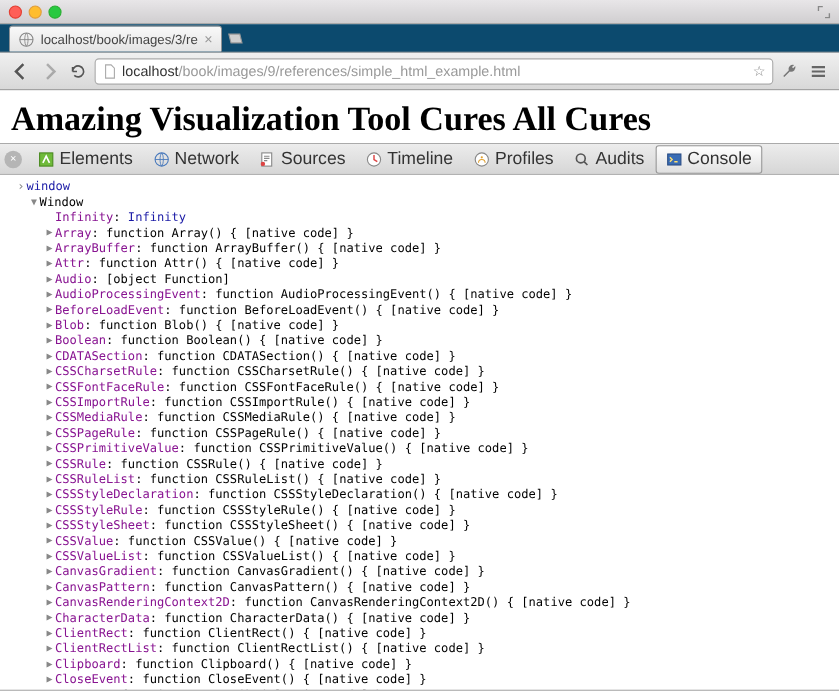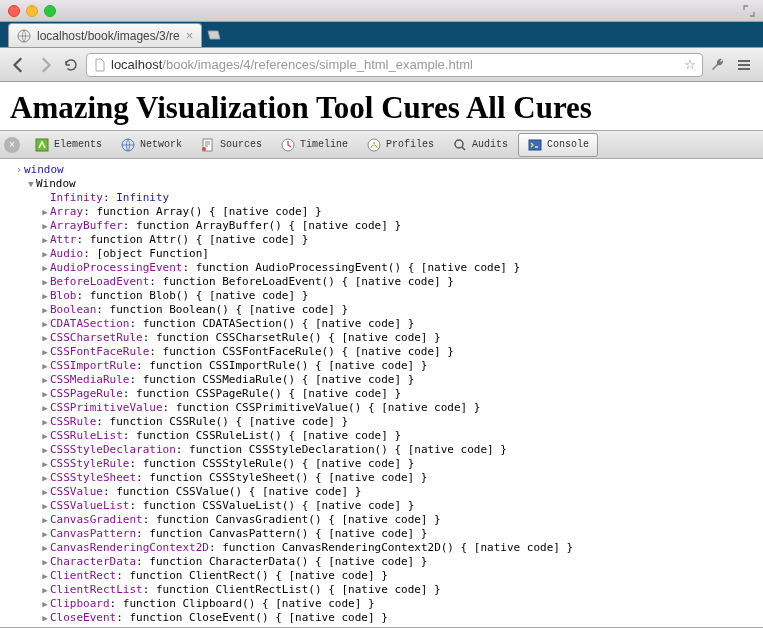--- a/index.html
+++ b/index.html
@@ -24,21 +24,21 @@
 .url-host { color: #333; }
 .url-path { color: #999; }
 .star { margin-left: auto; color: #888; }
 
 .content { padding: 8px 10px 4px 10px; }
 h1 { font-family: "Times New Roman", serif; font-weight: bold; font-size: 31px; color: #000; }
 
 .devtools { border-top: 1px solid #aaa; }
 .dt-tabs { background: linear-gradient(#ececec, #d6d6d6); border-bottom: 1px solid #aaa; height: 28px; display: flex; align-items: center; padding: 0 4px; gap: 2px; }
 .dt-close { width: 16px; height: 16px; background: #b5b5b5; border-radius: 50%; color: #fff; display: flex; align-items: center; justify-content: center; font-size: 10px; margin-right: 4px; }
-.dt-tab { display: flex; align-items: center; gap: 4px; padding: 3px 8px; font-size: 10px; color: #333; border-radius: 3px; font-family: Liberation Mono, monospace; }
+.dt-tab { display: flex; align-items: center; gap: 4px; padding: 3px 8px; font-size: 16px; color: #333; border-radius: 3px; }
 .dt-tab.active { background: linear-gradient(#fff, #e0e0e0); border: 1px solid #999; }
 .dt-ic { width: 16px; height: 16px; display: inline-flex; align-items: center; justify-content: center; }
 
 .console { font-family: Menlo, Monaco, monospace; font-size: 11px; line-height: 14px; padding: 4px 0 2px 4px; height: 468px; overflow: hidden; }
 .row { display: flex; white-space: pre; }
 .caret { width: 10px; color: #888; text-align: center; }
 .tri { width: 10px; color: #888; text-align: center; font-size: 9px; }
 .depth0 { margin-left: 10px; }
 .depth1 { margin-left: 22px; }
 .depth2 { margin-left: 36px; align-items: flex-end; }
@@ -94,21 +94,21 @@
   <div class="nav-btn">
       <svg viewBox="0 0 16 16" width="16" height="16">
         <path d="M3 8a5 5 0 1 1 1.5 3.5M3 8V4m0 4h4" fill="none" stroke="#555" stroke-width="1.5"></path>
       </svg>
     </div>
   <div class="omnibox">
     <span class="file-ic"><svg viewBox="0 0 14 14" width="14" height="14">
           <path d="M3 1h5l3 3v9H3z" fill="none" stroke="#aaa"></path>
         </svg></span>
     <span class="url-host">localhost</span>
-      <span class="url-path">/book/images/4/references/simple_html_example.html</span>
+      <span class="url-path">/book/images/9/references/simple_html_example.html</span>
     <span class="star">☆</span>
   </div>
   <div class="nav-btn">
       <svg viewBox="0 0 16 16" width="16" height="16">
         <path d="M13 3a4 4 0 0 1-5 5L3 13l-1-1 5-5a4 4 0 0 1 5-5l-2 2 1 1 2-2z" fill="#777"></path>
       </svg>
     </div>
   <div class="nav-btn">
       <svg viewBox="0 0 16 16" width="16" height="16">
         <path d="M2 4h12M2 8h12M2 12h12" stroke="#666" stroke-width="2"></path>

